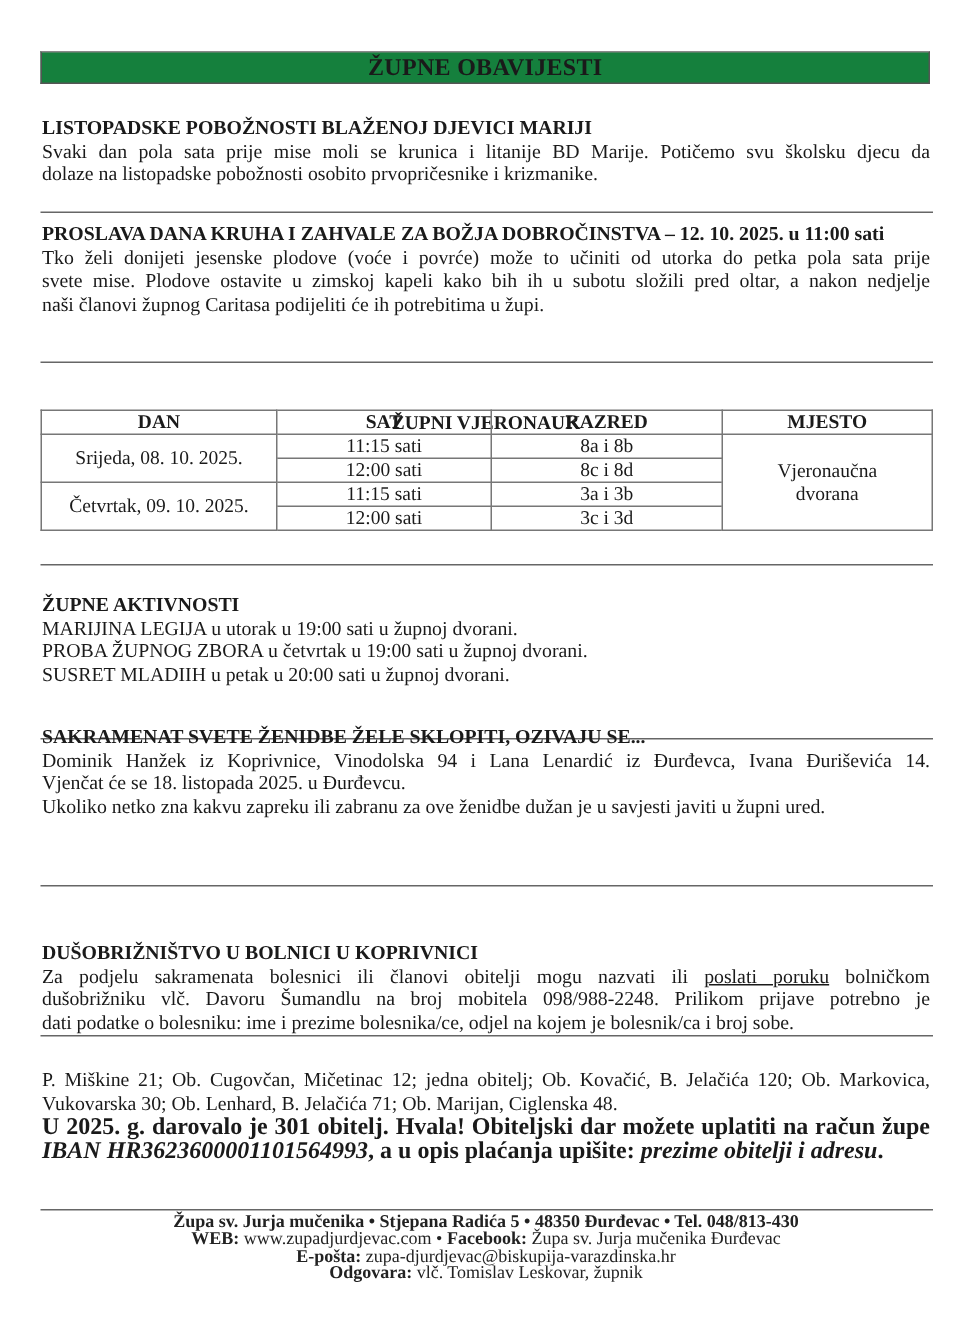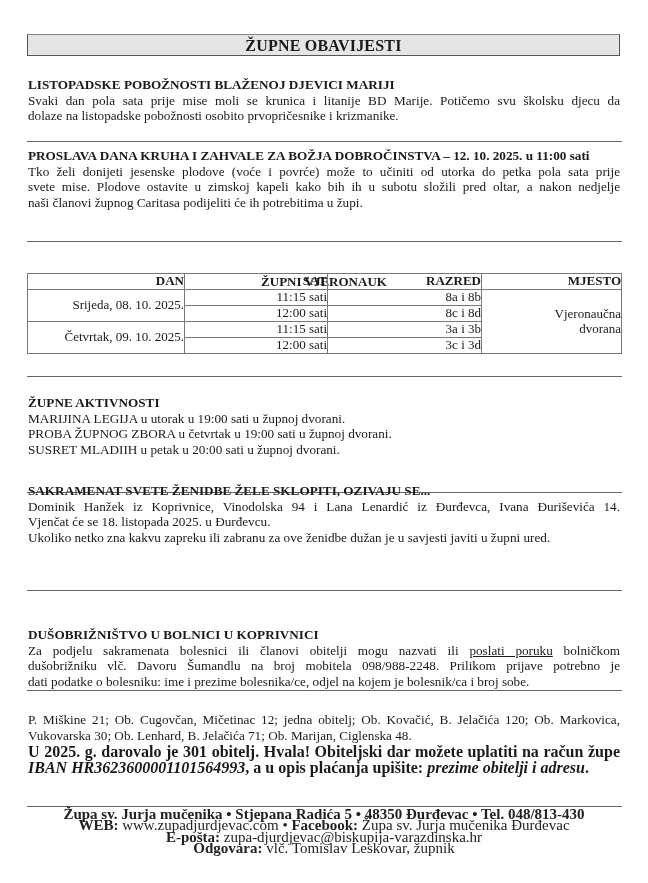--- a/index.html
+++ b/index.html
@@ -3,21 +3,21 @@
 <meta charset="utf-8">
 <style>
   html, body { margin: 0; padding: 0; background: #ffffff; }
   body {
     width: 648px; height: 883px; position: relative; overflow: hidden;
     font-family: "Liberation Serif", "DejaVu Serif", serif;
     color: #1a1a1a;
   }
   .title-box {
     position: absolute; left: 27px; top: 34px; width: 591px; height: 20px;
-    background: #e5e5e5; border: 1px solid #555; border-top-color: #888;
+    background: #15803d; border: 1px solid #555; border-top-color: #888;
     text-align: center; font-weight: bold; font-size: 16px; line-height: 21px;
     letter-spacing: 0.2px;
   }
   .divider {
     position: absolute; left: 27px; width: 595px; height: 0;
     border-top: 1.3px solid #666;
   }
   .section { position: absolute; left: 28px; width: 592px; font-size: 13.2px; line-height: 15.4px; }
   .section h2 {
     margin: 0; font-size: 13.2px; font-weight: bold; line-height: 16px;
@@ -27,32 +27,32 @@
   .justify-last { text-align: justify; text-align-last: justify; }
   .u { text-decoration: underline; }
   .b { font-weight: bold; }
   .i { font-style: italic; }
 
   table.sched {
     position: absolute; left: 27px; top: 273px; width: 594px;
     border-collapse: collapse; font-size: 13px; table-layout: fixed;
   }
   table.sched th, table.sched td {
-    border: 1px solid #777; text-align: right; padding: 0; line-height: 14.5px; margin-top: 16px;
+    border: 1px solid #777; text-align: center; padding: 0; line-height: 14.5px; margin-top: 16px;
   }
   table.sched th { font-weight: bold; height: 15px; }
   table.sched td { height: 15px; }
   .sched-title {
     position: absolute; left: 27px; width: 594px; top: 274px;
     text-align: center; font-weight: bold; font-size: 13px; line-height: 15px; font-family: Liberation Serif, serif;
   }
 
   .footer {
     position: absolute; left: 0; width: 648px; top: 809px;
-    text-align: center; font-size: 15px; line-height: 11.4px; color: #222;
+    text-align: center; font-size: 12px; line-height: 11.4px; color: #222;
   }
   .footer .b { font-weight: bold; }
 </style>
 </head>
 <body>
 
 <div class="title-box">ŽUPNE OBAVIJESTI</div>
 
 <div class="section" style="top:77px;">
   <h2>LISTOPADSKE POBOŽNOSTI BLAŽENOJ DJEVICI MARIJI</h2>

